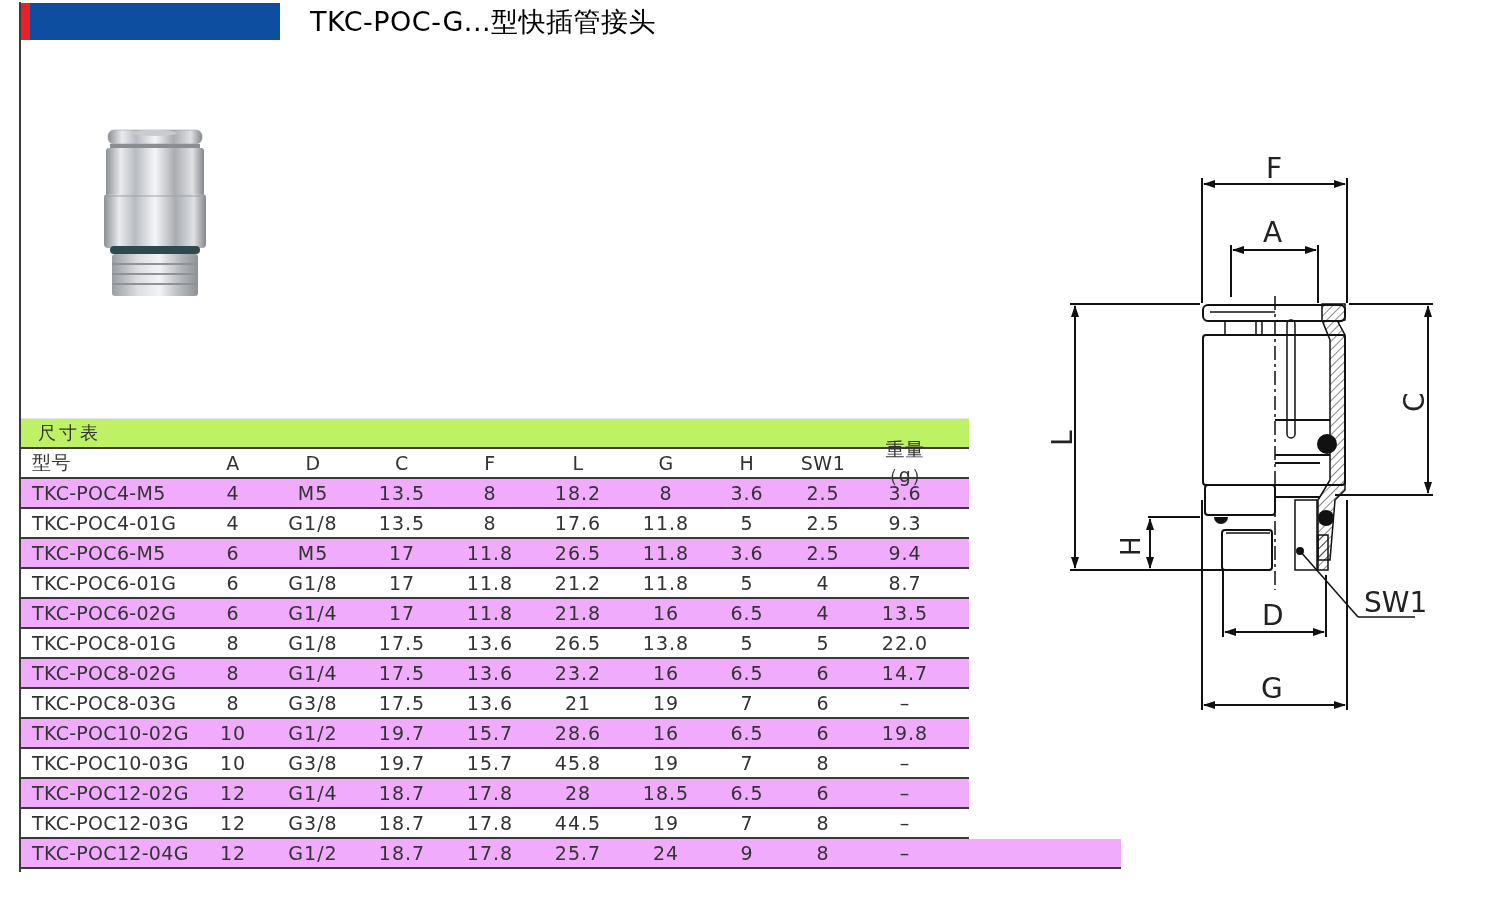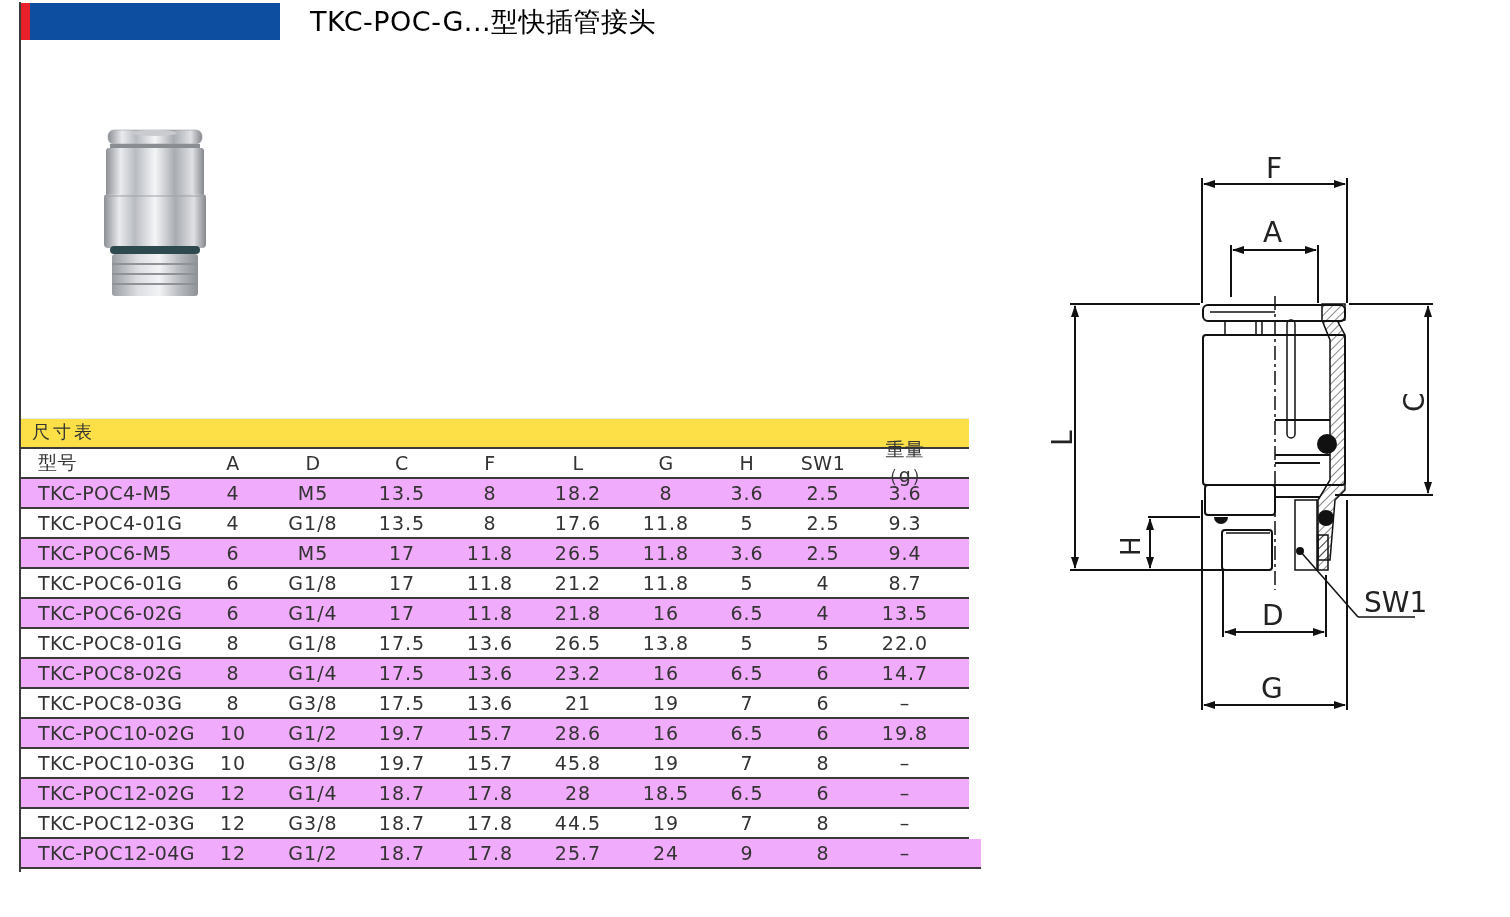--- a/index.html
+++ b/index.html
@@ -7,26 +7,26 @@
   body { position: relative; font-family: "Liberation Sans", "DejaVu Sans", sans-serif; color: #2a2a2a; }
 
   .left-rule { position: absolute; left: 19px; top: 2px; width: 2px; height: 870px; background: #3a3a3a; }
   .banner { position: absolute; left: 21px; top: 3px; width: 259px; height: 37px; background: #0d4ea1; }
   .banner-red { position: absolute; left: 0; top: 0; width: 9px; height: 37px; background: #e8202a; }
   .page-title { position: absolute; left: 310px; top: 4px; font-size: 27px; letter-spacing: 0.5px; color: #000000; font-family: "DejaVu Sans", sans-serif; font-weight: normal; }
 
   .product-photo { position: absolute; left: 96px; top: 128px; width: 118px; height: 172px; }
 
   .spec-table { position: absolute; left: 21px; top: 418px; width: 960px; }
-  .caption-row { height: 31px; width: 948px; background: #fde047; border-top: 1px solid #e8e8e8; border-bottom: 2px solid #3a3a3a; font-size: 18px; padding-left: 11px; line-height: 29px; color: #333; font-family: Liberation Mono, monospace; letter-spacing: 3px; }
+  .caption-row { height: 31px; width: 948px; background: #bef264; border-top: 1px solid #e8e8e8; border-bottom: 2px solid #3a3a3a; font-size: 18px; padding-left: 17px; line-height: 29px; color: #333; font-family: Liberation Sans, sans-serif; letter-spacing: 3px; }
   .row { display: flex; height: 30px; width: 948px; border-bottom: 2px solid #3a3a3a; align-items: center; font-size: 19px; color: #333; font-family: "DejaVu Sans", sans-serif; }
   .row.shaded { background: #f0abfc; }
-  .row.last { width: 960px; border-bottom: 2px solid #3a3a3a; }
+  .row.last { width: 1100px; border-bottom: 2px solid #3a3a3a; }
   .row.last .c0, .row.last .cell { }
-  .c0 { width: 184px; padding-left: 17px; white-space: nowrap; letter-spacing: 0.3px; }
+  .c0 { width: 184px; padding-left: 11px; white-space: nowrap; letter-spacing: 0.3px; }
   .cell { text-align: center; letter-spacing: 1px; }
   .cA { width: 56px; }
   .cD { width: 104px; }
   .cC { width: 74px; }
   .cF { width: 102px; }
   .cL { width: 74px; }
   .cG { width: 102px; }
   .cH { width: 60px; }
   .cSW { width: 92px; }
   .cW { width: 72px; }

